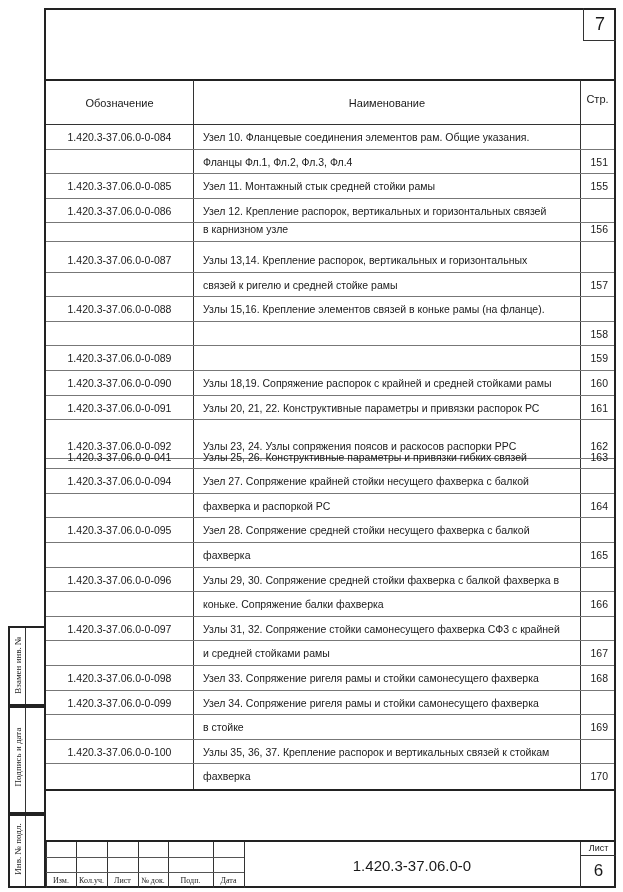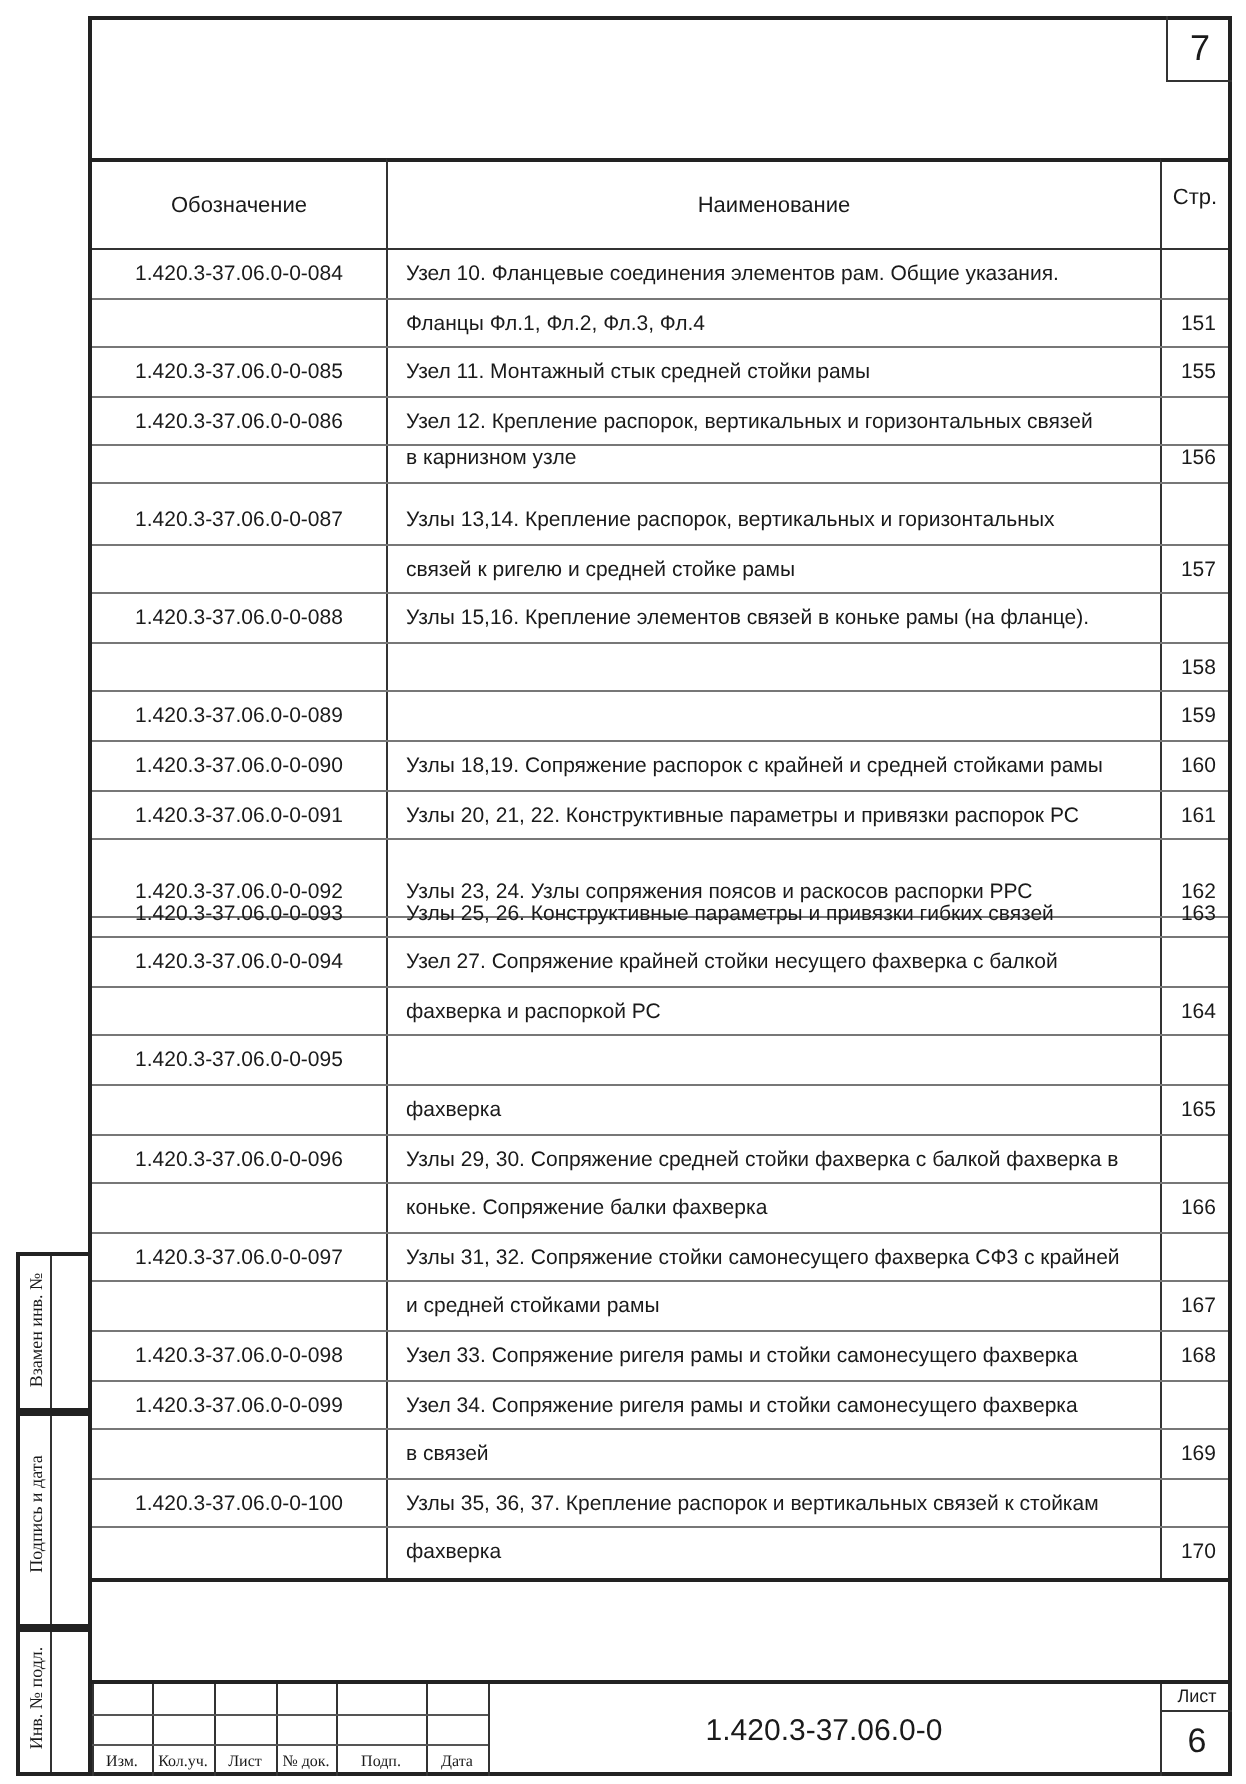--- a/index.html
+++ b/index.html
@@ -104,36 +104,37 @@
       <div class="code" style="line-height: 24.5926px;">1.420.3-37.06.0-0-091</div>
       <div class="name" style="line-height: 24.5926px;">Узлы 20, 21, 22. Конструктивные параметры и привязки распорок РС</div>
       <div class="page" style="line-height: 24.5926px;">161</div>
     </div>
     <div class="abs row" style="top: 434px; height: 24.5926px;">
       <div class="code" style="line-height: 24.5926px;">1.420.3-37.06.0-0-092</div>
       <div class="name" style="line-height: 24.5926px;">Узлы 23, 24. Узлы сопряжения поясов и раскосов распорки РРС</div>
       <div class="page" style="line-height: 24.5926px;">162</div>
     </div>
     <div class="abs row" style="top: 444.704px; height: 24.5926px;">
-      <div class="code" style="line-height: 24.5926px;">1.420.3-37.06.0-0-093</div>
+      <div class="code" style="line-height: 24.5926px;">1.420.3-37.06.0-0-041</div>
       <div class="name" style="line-height: 24.5926px;">Узлы 25, 26. Конструктивные параметры и привязки гибких связей</div>
       <div class="page" style="line-height: 24.5926px;">163</div>
     </div>
     <div class="abs row" style="top: 469.296px; height: 24.5926px;">
       <div class="code" style="line-height: 24.5926px;">1.420.3-37.06.0-0-094</div>
       <div class="name" style="line-height: 24.5926px;">Узел 27. Сопряжение крайней стойки несущего фахверка с балкой</div>
       <div class="page" style="line-height: 24.5926px;"></div>
     </div>
     <div class="abs row" style="top: 493.889px; height: 24.5926px;">
       <div class="code" style="line-height: 24.5926px;"></div>
       <div class="name" style="line-height: 24.5926px;">фахверка и распоркой РС</div>
       <div class="page" style="line-height: 24.5926px;">164</div>
     </div>
     <div class="abs row" style="top: 518.481px; height: 24.5926px;">
       <div class="code" style="line-height: 24.5926px;">1.420.3-37.06.0-0-095</div>
+      <div class="name" style="line-height: 24.5926px;">Узел 28. Сопряжение средней стойки несущего фахверка с балкой</div>
       <div class="page" style="line-height: 24.5926px;"></div>
     </div>
     <div class="abs row" style="top: 543.074px; height: 24.5926px;">
       <div class="code" style="line-height: 24.5926px;"></div>
       <div class="name" style="line-height: 24.5926px;">фахверка</div>
       <div class="page" style="line-height: 24.5926px;">165</div>
     </div>
     <div class="abs row" style="top: 567.667px; height: 24.5926px;">
       <div class="code" style="line-height: 24.5926px;">1.420.3-37.06.0-0-096</div>
       <div class="name" style="line-height: 24.5926px;">Узлы 29, 30. Сопряжение средней стойки фахверка с балкой фахверка в</div>
@@ -159,21 +160,21 @@
       <div class="name" style="line-height: 24.5926px;">Узел 33. Сопряжение ригеля рамы и стойки самонесущего фахверка</div>
       <div class="page" style="line-height: 24.5926px;">168</div>
     </div>
     <div class="abs row" style="top: 690.63px; height: 24.5926px;">
       <div class="code" style="line-height: 24.5926px;">1.420.3-37.06.0-0-099</div>
       <div class="name" style="line-height: 24.5926px;">Узел 34. Сопряжение ригеля рамы и стойки самонесущего фахверка</div>
       <div class="page" style="line-height: 24.5926px;"></div>
     </div>
     <div class="abs row" style="top: 715.222px; height: 24.5926px;">
       <div class="code" style="line-height: 24.5926px;"></div>
-      <div class="name" style="line-height: 24.5926px;">в связей</div>
+      <div class="name" style="line-height: 24.5926px;">в стойке</div>
       <div class="page" style="line-height: 24.5926px;">169</div>
     </div>
     <div class="abs row" style="top: 739.815px; height: 24.5926px;">
       <div class="code" style="line-height: 24.5926px;">1.420.3-37.06.0-0-100</div>
       <div class="name" style="line-height: 24.5926px;">Узлы 35, 36, 37. Крепление распорок и вертикальных связей к стойкам</div>
       <div class="page" style="line-height: 24.5926px;"></div>
     </div>
     <div class="abs row" style="top: 764.407px; height: 24.5926px; border-bottom: none;">
       <div class="code" style="line-height: 24.5926px;"></div>
       <div class="name" style="line-height: 24.5926px;">фахверка</div>

